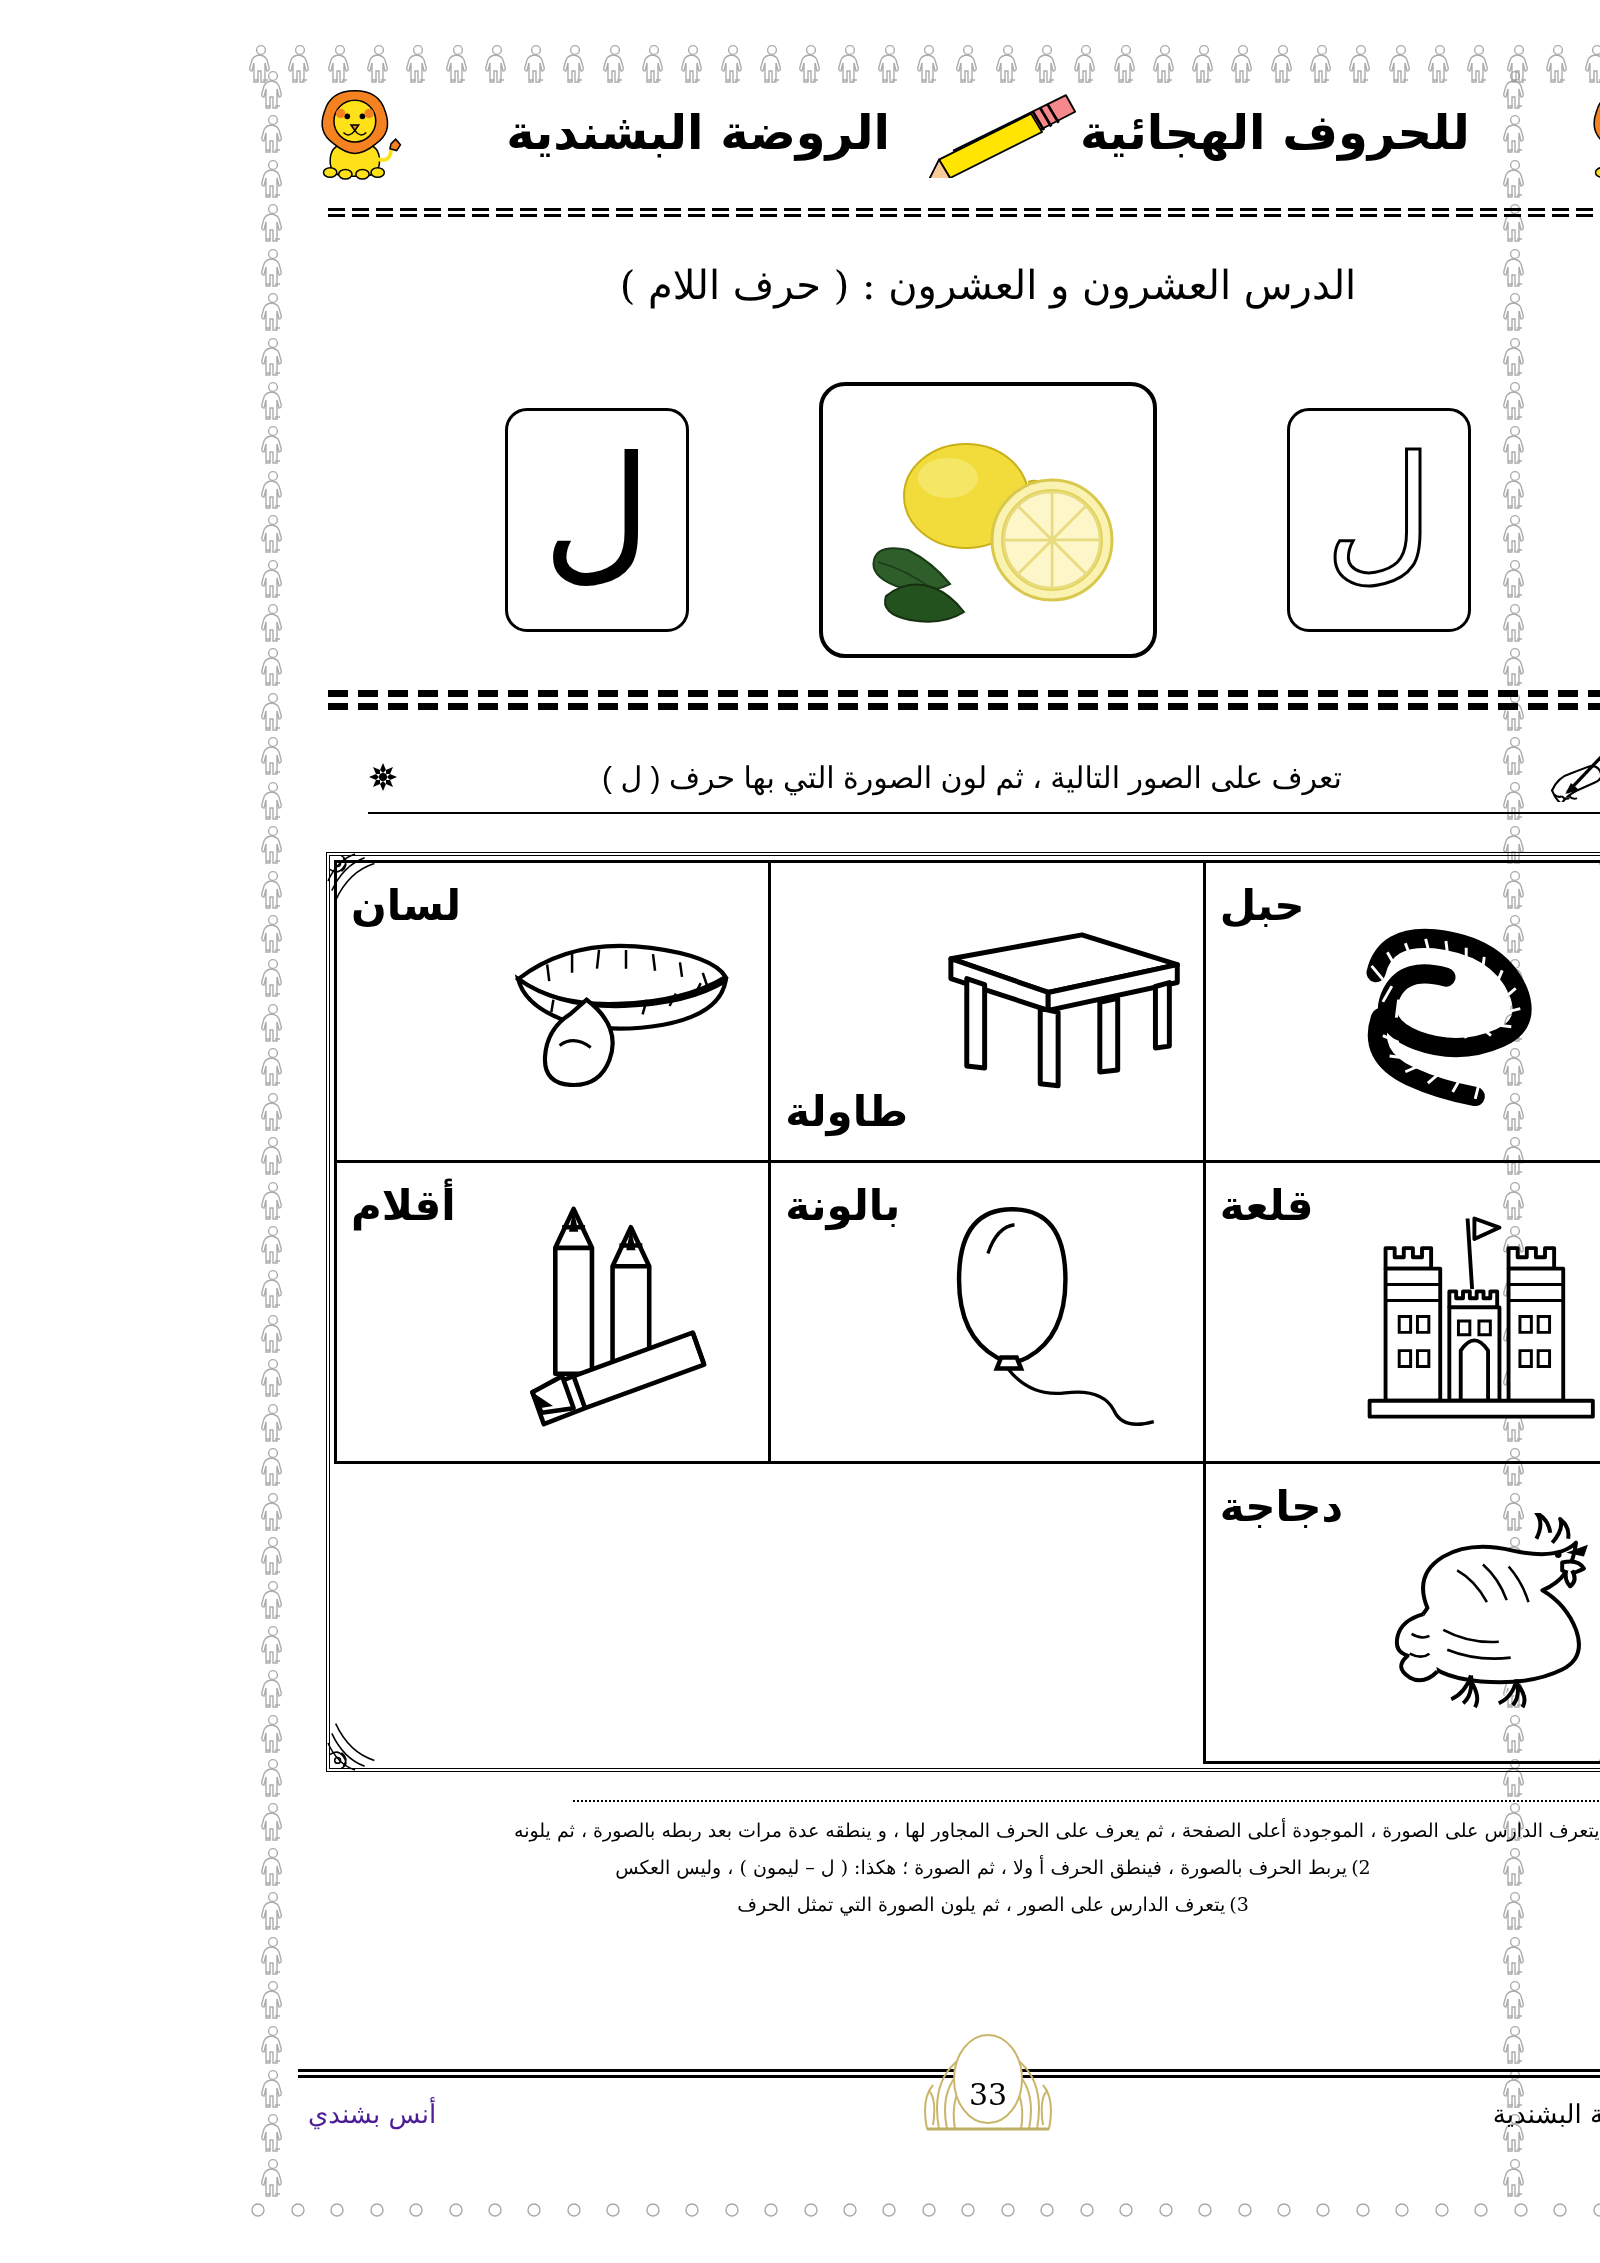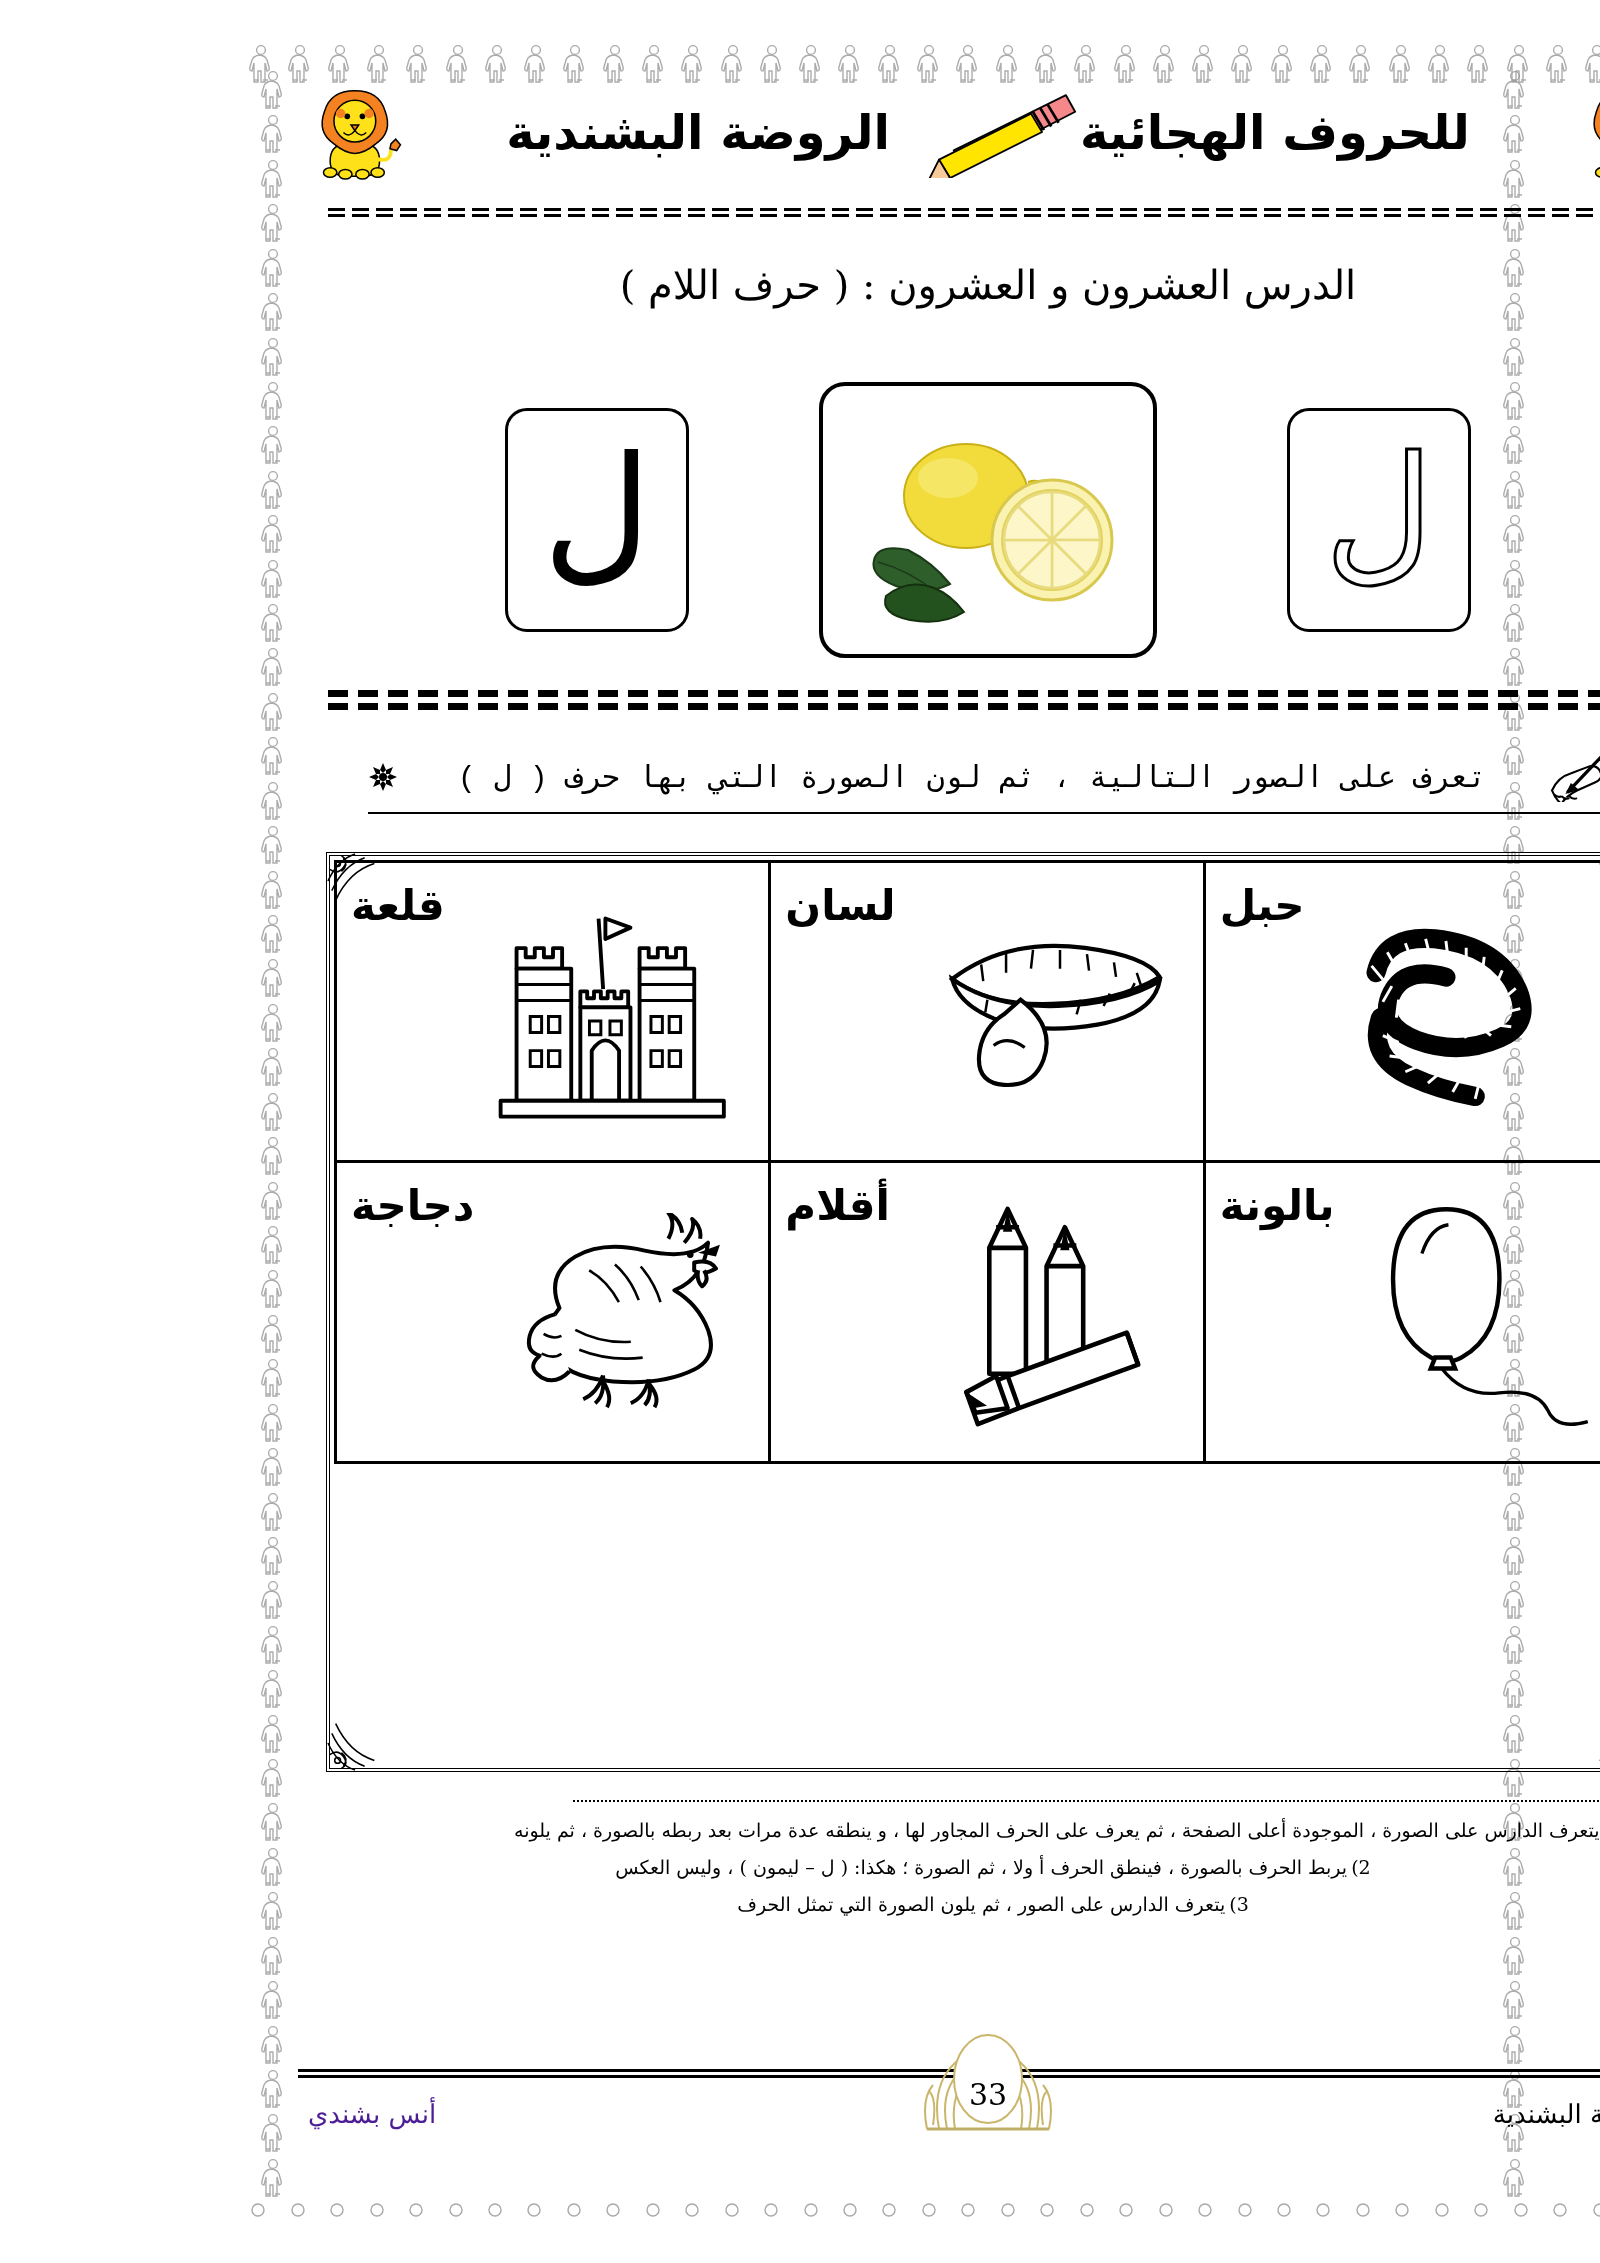--- a/index.html
+++ b/index.html
@@ -166,21 +166,21 @@
     flex-direction: row-reverse;
     align-items: center;
     gap: 14px;
     border-bottom: 2px solid #000;
     padding-bottom: 10px;
   }
   .instr-star { width: 30px; height: 30px; flex: 0 0 auto; }
   .instr-text {
     font-size: 30px;
     color: #000;
-    font-family: Liberation Mono, monospace;
+    font-family: Liberation Sans, sans-serif;
     direction: rtl;
     flex: 1 1 auto;
     text-align: center;
   }
   .instr-hand { width: 62px; height: 50px; flex: 0 0 auto; }
 
   
   .grid-wrap {
     position: absolute;
     top: 852px;
@@ -1568,20 +1568,36 @@
               <path d="M40 60 q8 -34 52 -30 q56 6 74 46 q12 30 -16 42 q-36 16 -74 2 q-36 -14 -22 -42 q12 -24 48 -14"></path>
               <path d="M44 100 q-12 34 26 52 q26 12 58 18"></path>
             </g>
             <g fill="none" stroke="#fff" stroke-width="2.6">
               <path d="M36 54 l10 12 M50 42 l8 14 M66 34 l6 16 M84 30 l4 16 M102 32 l2 16 M120 38 l0 16 M136 46 l-2 16 M152 58 l-6 14 M164 74 l-12 10 M168 92 l-16 4 M160 108 l-16 -2 M142 116 l-12 -10 M120 118 l-8 -14 M98 116 l-4 -16 M78 110 l-2 -16 M58 100 l2 -16 M46 86 l8 -14 M46 116 l14 6 M52 134 l16 2 M66 148 l14 -6 M86 158 l12 -10 M108 166 l8 -14 M128 172 l4 -16"></path>
             </g>
           </svg>
         </span>
       </div>
 
+      <div class="cell">
+        <span class="cell-word w-bottom">طاولة</span>
+        <span class="cell-art">
+          <svg viewBox="0 0 260 190">
+            <g fill="#fff" stroke="#000" stroke-width="5" stroke-linejoin="round">
+              <path d="M18 42 L150 18 L246 48 L116 76 z"></path>
+              <path d="M18 42 L18 62 L116 94 L116 76 z"></path>
+              <path d="M116 76 L116 94 L246 66 L246 48 z"></path>
+              <path d="M34 62 L34 150 L52 152 L52 68 z"></path>
+              <path d="M108 92 L108 168 L126 170 L126 96 z"></path>
+              <path d="M168 86 L168 156 L186 154 L186 82 z"></path>
+              <path d="M224 70 L224 132 L238 130 L238 66 z"></path>
+            </g>
+          </svg>
+        </span>
+      </div>
 
       <div class="cell">
         <span class="cell-word w-top">لسان</span>
         <span class="cell-art">
           <svg viewBox="0 0 260 170">
             <g fill="#fff" stroke="#000" stroke-width="4">
               <path d="M30 54 q52 -40 128 -30 q60 8 72 28 q-40 24 -104 26 q-62 2 -96 -24 z"></path>
               <path d="M30 54 q40 28 102 26 q62 -2 98 -24 q-6 32 -60 42 q-58 10 -100 -6 q-34 -14 -40 -38 z"></path>
               <path d="M96 74 q34 26 22 58 q-10 26 -38 24 q-26 -2 -24 -28 q2 -26 24 -40 z"></path>
               <path d="M70 118 q14 -10 30 2" fill="none" stroke-width="3"></path>

